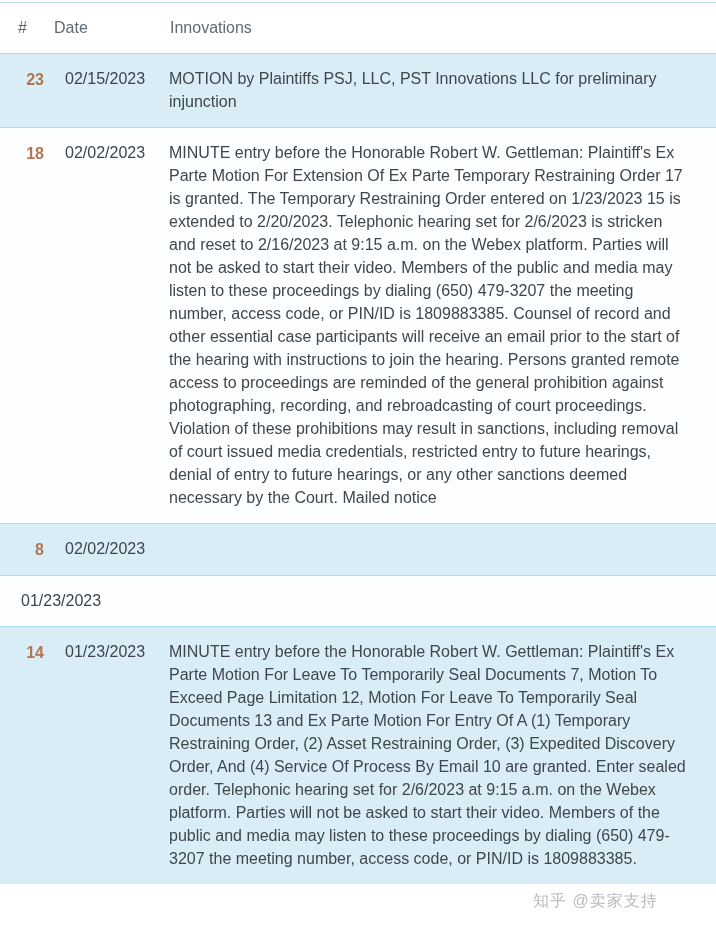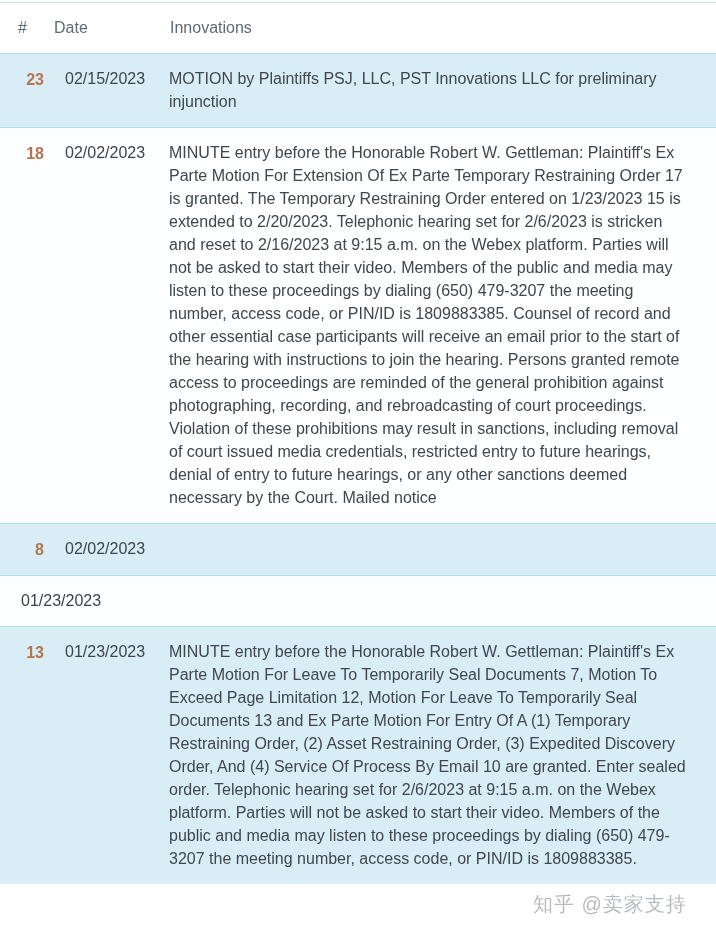--- a/index.html
+++ b/index.html
@@ -67,21 +67,21 @@
   }
   .cell-desc {
     padding-left: 7px;
     padding-right: 24px;
     color: #3f474c;
   }
   .watermark {
     position: absolute;
     left: 533px;
     top: 891px;
-    font-size: 20px;
+    font-size: 16px;
     letter-spacing: 1px;
     color: rgba(125, 131, 134, 0.55);
     text-shadow: 0 1px 0 rgba(255,255,255,0.7);
     white-space: nowrap;
     pointer-events: none;
   }
 </style>
 </head>
 <body>
 
@@ -117,21 +117,21 @@
     </div>
     <div class="cell-date">02/02/2023</div>
   </div>
 
   <div class="grid-row row">
     <div class="cell-date">01/23/2023</div>
   </div>
 
   <div class="grid-row row">
     <div class="cell-num">
-      <a class="entry-num">13</a>
+      <a class="entry-num">14</a>
     </div>
     <div class="cell-date">01/23/2023</div>
     <div class="cell-desc">MINUTE entry before the Honorable Robert W. Gettleman: Plaintiff's Ex Parte Motion For Leave To Temporarily Seal Documents 7, Motion To Exceed Page Limitation 12, Motion For Leave To Temporarily Seal Documents 13 and Ex Parte Motion For Entry Of A (1) Temporary Restraining Order, (2) Asset Restraining Order, (3) Expedited Discovery Order, And (4) Service Of Process By Email 10 are granted. Enter sealed order. Telephonic hearing set for 2/6/2023 at 9:15 a.m. on the Webex platform. Parties will not be asked to start their video. Members of the public and media may listen to these proceedings by dialing (650) 479-3207 the meeting number, access code, or PIN/ID is 1809883385.</div>
   </div>
 </div>
   </div>
 
   <div class="watermark">知乎 @卖家支持</div>
 </div>
 

